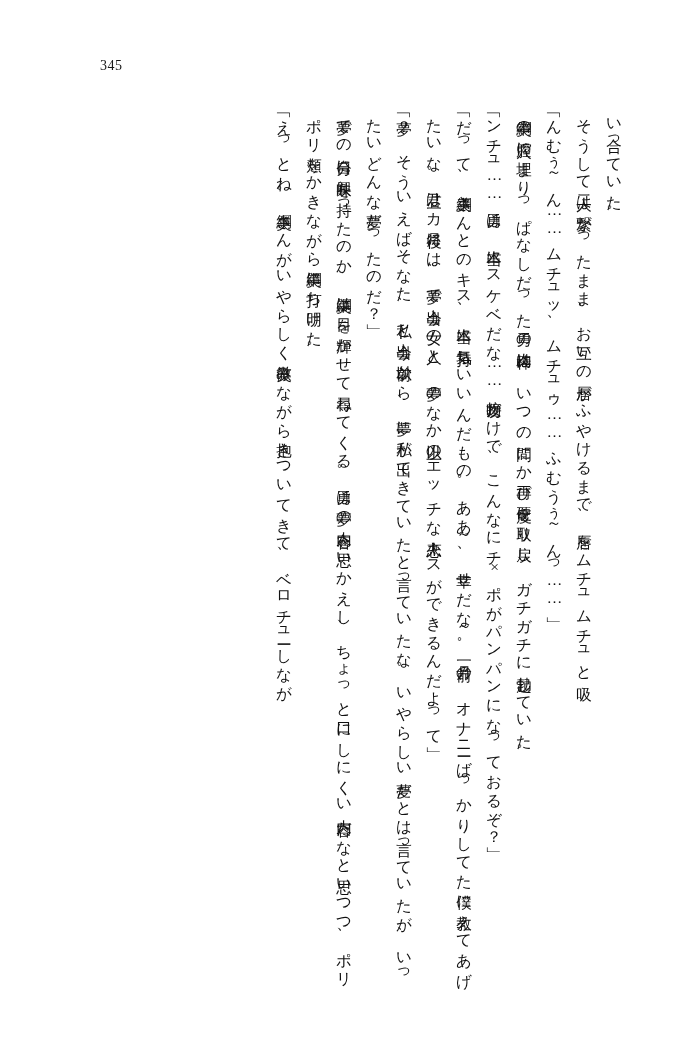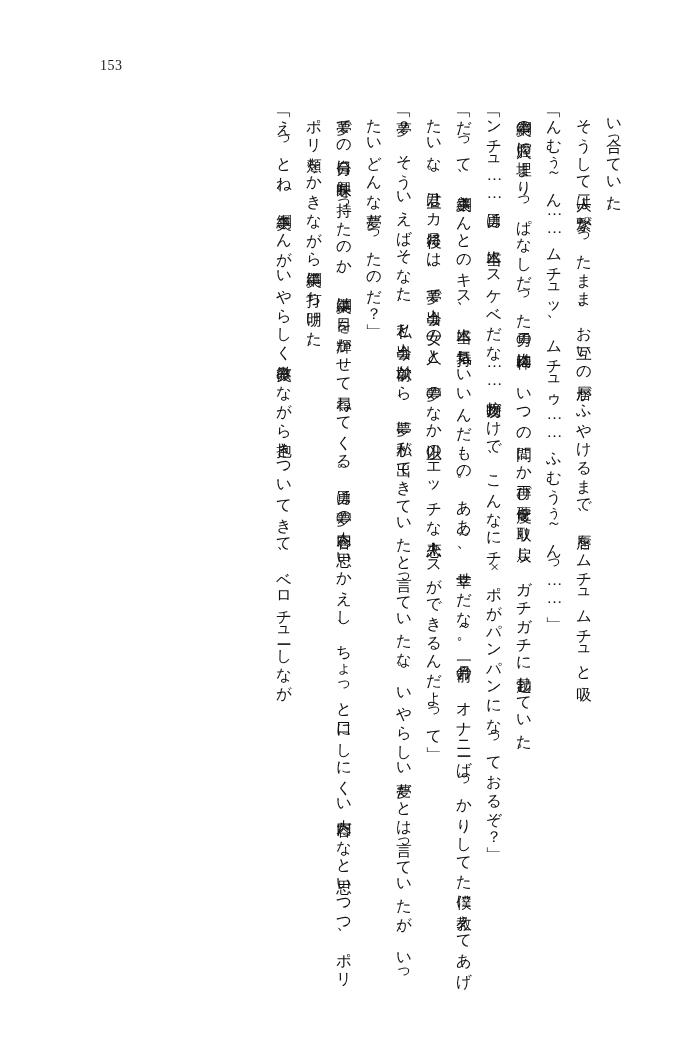--- a/index.html
+++ b/index.html
@@ -45,21 +45,21 @@
   .text-body p {
     margin: 0;
     padding: 0;
   }
 </style>
 </head>
 <body>
 
 <div class="page">
 
-  <div class="page-number">153</div>
+  <div class="page-number">345</div>
 
   <div class="text-body">
     <p>い合っていた。</p>
     <p>そうして二人は繋がったまま、お互いの唇がふやけるまで、唇をムチュムチュと吸</p>
     <p>「んむぅ～ん……ムチュッ、ムチュゥ……ふむうぅ～んっ……」</p>
     <p>美綱の膣穴に埋まりっぱなしだった勇の肉棒は、いつの間にか再び硬度を取り戻し、ガチガチに勃起していた。</p>
     <p>「ンチュ……勇は、本当にスケベだな……接吻だけで、こんなにチ×ポがパンパンになっておるぞ？」</p>
     <p>「だって、美綱さんとのキス、本当に気持ちいいんだもの。ああ～、幸せだな～。一月前の、オナニーばっかりしてた僕に教えてあげたいな。君は一カ月後には、夢で出会う女の人と、夢のなか以上のエッチな恋人キスができるんだよって」</p>
     <p>「夢？　そういえばそなた、私と出会う以前から、夢に私が出てきていたと言っていたな。いやらしい夢だとは言っていたが、いったいどんな夢だったのだ？」</p>
     <p>夢での自分に興味を持ったのか、美綱は目を輝かせて尋ねてくる。勇は夢の内容を思いかえし、ちょっと口にしにくい内容だなと思いつつ、ポリポリ頬をかきながら美綱に打ち明けた。</p>

